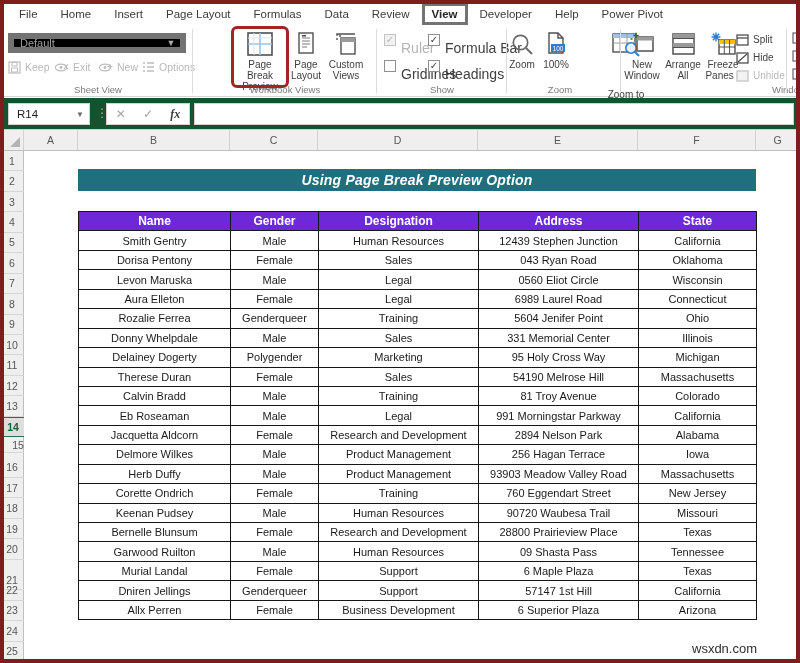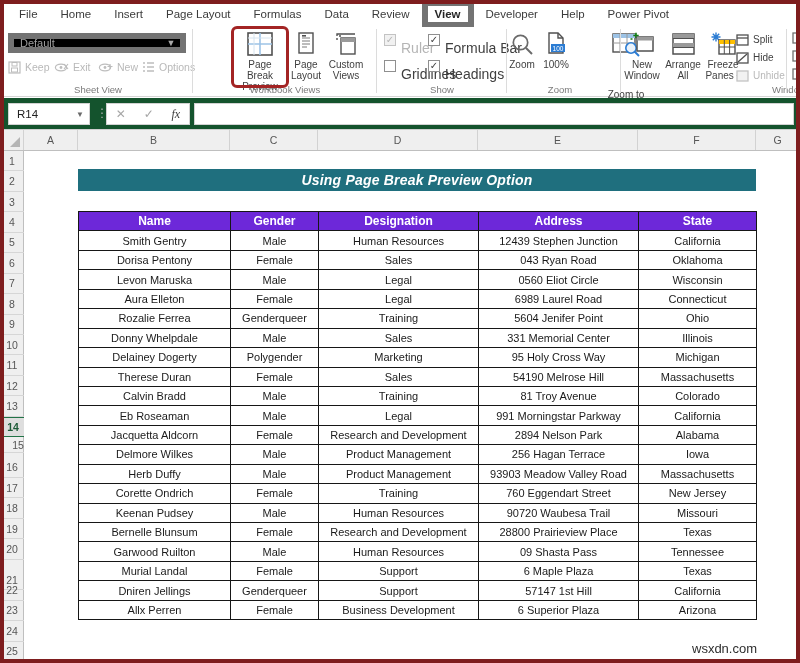--- a/index.html
+++ b/index.html
@@ -17,21 +17,21 @@
   
   .tabbar {
     position:absolute; left:0; top:0; width:800px; height:27px;
     display:flex; align-items:center; padding-left:8px; gap:1px; background:#fff;
   }
   .tab {
     font-size:11.5px; color:#3b3b3b; padding:4px 11px; white-space:nowrap;
     cursor:default;
   }
   .tab.annotated {
-    border:6px solid #737373; border-radius:0; padding:2px 7px; font-weight:700;
+    border:3px solid #737373; border-radius:0; padding:2px 7px; font-weight:700;
     color:#262626;
   }
 
   
   .ribbon {
     position:absolute; left:0; top:27px; width:800px; height:70px; background:#fff;
     border-bottom:1px solid #d5d5d5;
   }
   .vsep { position:absolute; top:2px; height:64px; width:1px; background:#dcdcdc; }
   .grouplabel {
@@ -84,21 +84,21 @@
     border:1px solid #d2d2d2; display:flex; align-items:center;
   }
   .namebox .val { flex:1; font-size:11.5px; color:#222; padding-left:8px; }
   .namebox .caret { width:18px; text-align:center; font-size:8px; color:#6a6a6a; }
   .fdots { position:absolute; left:96px; top:8px; color:#b0b0b0; font-size:12px; }
   .fxstrip {
     position:absolute; left:106px; top:5px; width:84px; height:22px; background:#fff;
     border:1px solid #d2d2d2; display:flex; align-items:center; justify-content:space-around;
   }
   .fxstrip .g { font-size:12px; color:#a6a6a6; }
-  .fxstrip .fx { font-family:"Liberation Serif", serif; font-style:italic; font-weight:400; font-size:12px; color:#3c3c3c; }
+  .fxstrip .fx { font-family:"Liberation Serif", serif; font-style:italic; font-weight:700; font-size:12px; color:#3c3c3c; }
   .finput {
     position:absolute; left:194px; top:5px; width:600px; height:22px; background:#fff;
     border:1px solid #d2d2d2;
   }
 
   
   .grid { position:absolute; left:0; top:130px; width:800px; height:533px; background:#fff; }
   .colhdrs { position:absolute; left:0; top:0; width:800px; height:21px; background:#efefef; border-bottom:1px solid #bfbfbf; }
   .colhdr {
     position:absolute; top:0; height:20px; display:flex; align-items:center; justify-content:center;

